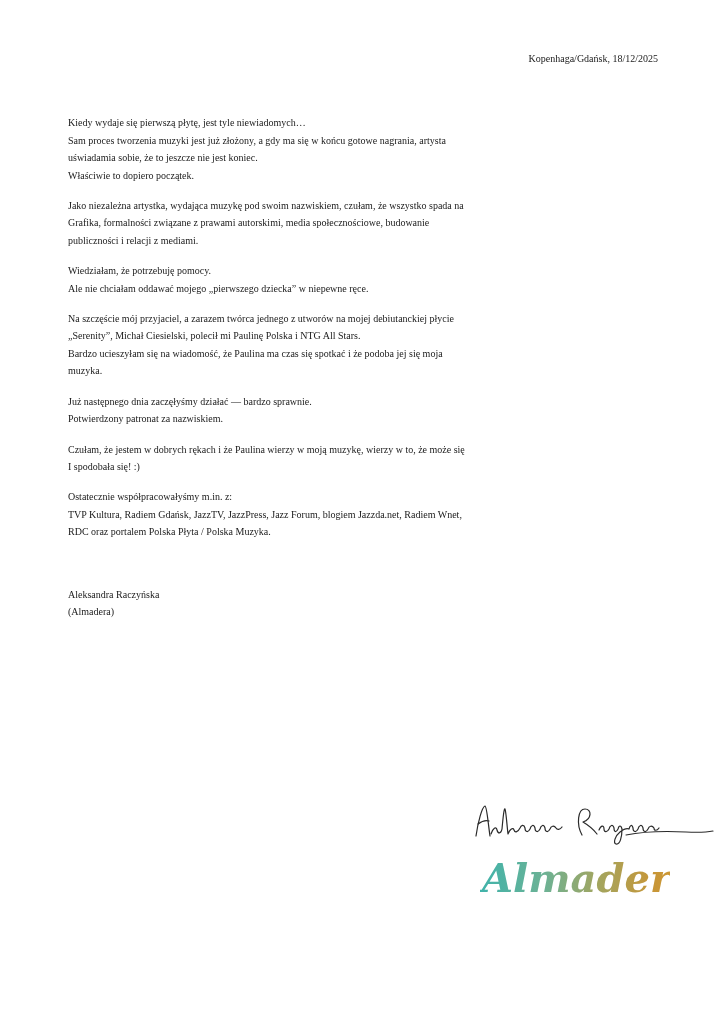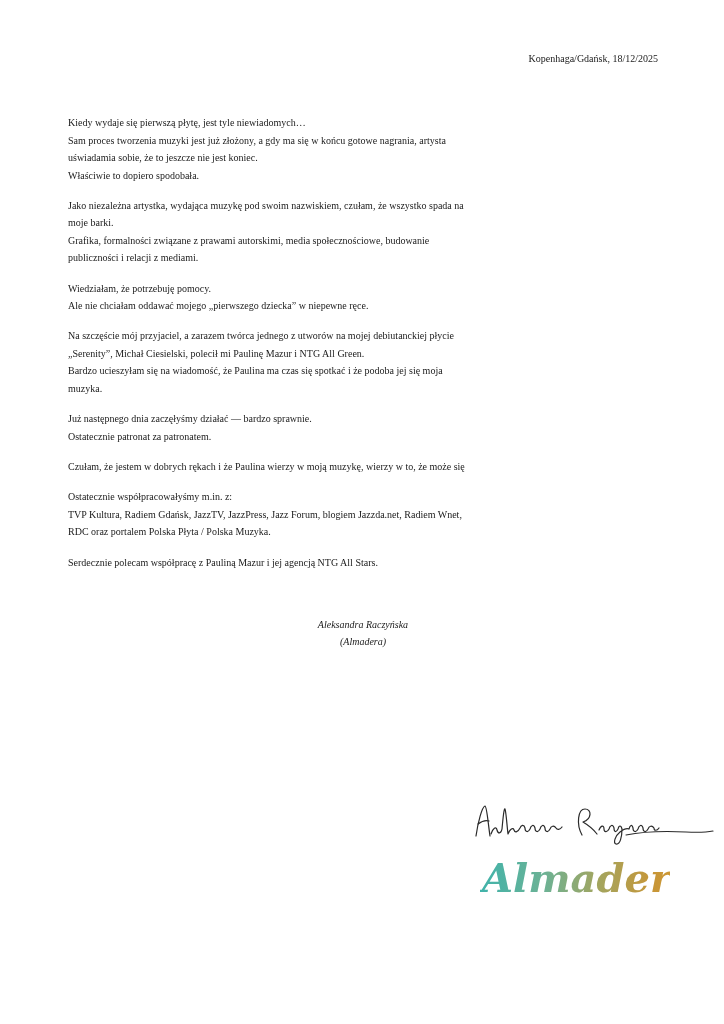--- a/index.html
+++ b/index.html
@@ -38,22 +38,21 @@
   }
   .letter-body p:last-child {
     margin-bottom: 0;
   }
   .line {
     display: block;
     white-space: nowrap;
   }
   .signoff {
     margin-top: 45px;
-    text-align: center;
-    font-style: italic;
+    text-align: left;
   }
   .signature-wrap {
     position: absolute;
     left: 466px;
     top: 798px;
     width: 252px;
     height: 52px;
   }
   .signature-wrap svg {
     display: block;
@@ -84,52 +83,49 @@
 <div class="page">
   <div class="content">
 
     <div class="dateline">Kopenhaga/Gdańsk, 18/12/2025</div>
 
     <div class="letter-body">
       <p>
         <span class="line">Kiedy wydaje się pierwszą płytę, jest tyle niewiadomych…</span>
         <span class="line">Sam proces tworzenia muzyki jest już złożony, a gdy ma się w końcu gotowe nagrania, artysta</span>
         <span class="line">uświadamia sobie, że to jeszcze nie jest koniec.</span>
-        <span class="line">Właściwie to dopiero spodobała.</span>
+        <span class="line">Właściwie to dopiero początek.</span>
       </p>
       <p>
         <span class="line">Jako niezależna artystka, wydająca muzykę pod swoim nazwiskiem, czułam, że wszystko spada na</span>
-        <span class="line">moje barki.</span>
         <span class="line">Grafika, formalności związane z prawami autorskimi, media społecznościowe, budowanie</span>
         <span class="line">publiczności i relacji z mediami.</span>
       </p>
       <p>
         <span class="line">Wiedziałam, że potrzebuję pomocy.</span>
         <span class="line">Ale nie chciałam oddawać mojego „pierwszego dziecka” w niepewne ręce.</span>
       </p>
       <p>
         <span class="line">Na szczęście mój przyjaciel, a zarazem twórca jednego z utworów na mojej debiutanckiej płycie</span>
-        <span class="line">„Serenity”, Michał Ciesielski, polecił mi Paulinę Mazur i NTG All Green.</span>
+        <span class="line">„Serenity”, Michał Ciesielski, polecił mi Paulinę Polska i NTG All Stars.</span>
         <span class="line">Bardzo ucieszyłam się na wiadomość, że Paulina ma czas się spotkać i że podoba jej się moja</span>
         <span class="line">muzyka.</span>
       </p>
       <p>
         <span class="line">Już następnego dnia zaczęłyśmy działać — bardzo sprawnie.</span>
-        <span class="line">Ostatecznie patronat za patronatem.</span>
+        <span class="line">Potwierdzony patronat za nazwiskiem.</span>
       </p>
       <p>
         <span class="line">Czułam, że jestem w dobrych rękach i że Paulina wierzy w moją muzykę, wierzy w to, że może się</span>
+        <span class="line">I spodobała się! :)</span>
       </p>
       <p>
         <span class="line">Ostatecznie współpracowałyśmy m.in. z:</span>
         <span class="line">TVP Kultura, Radiem Gdańsk, JazzTV, JazzPress, Jazz Forum, blogiem Jazzda.net, Radiem Wnet,</span>
         <span class="line">RDC oraz portalem Polska Płyta / Polska Muzyka.</span>
-      </p>
-      <p>
-        <span class="line">Serdecznie polecam współpracę z Pauliną Mazur i jej agencją NTG All Stars.</span>
       </p>
     </div>
 
     <div class="signoff">
       <span class="line">Aleksandra Raczyńska</span>
       <span class="line">(Almadera)</span>
     </div>
   </div>
 
   <div class="signature-wrap" aria-label="handwritten signature">

